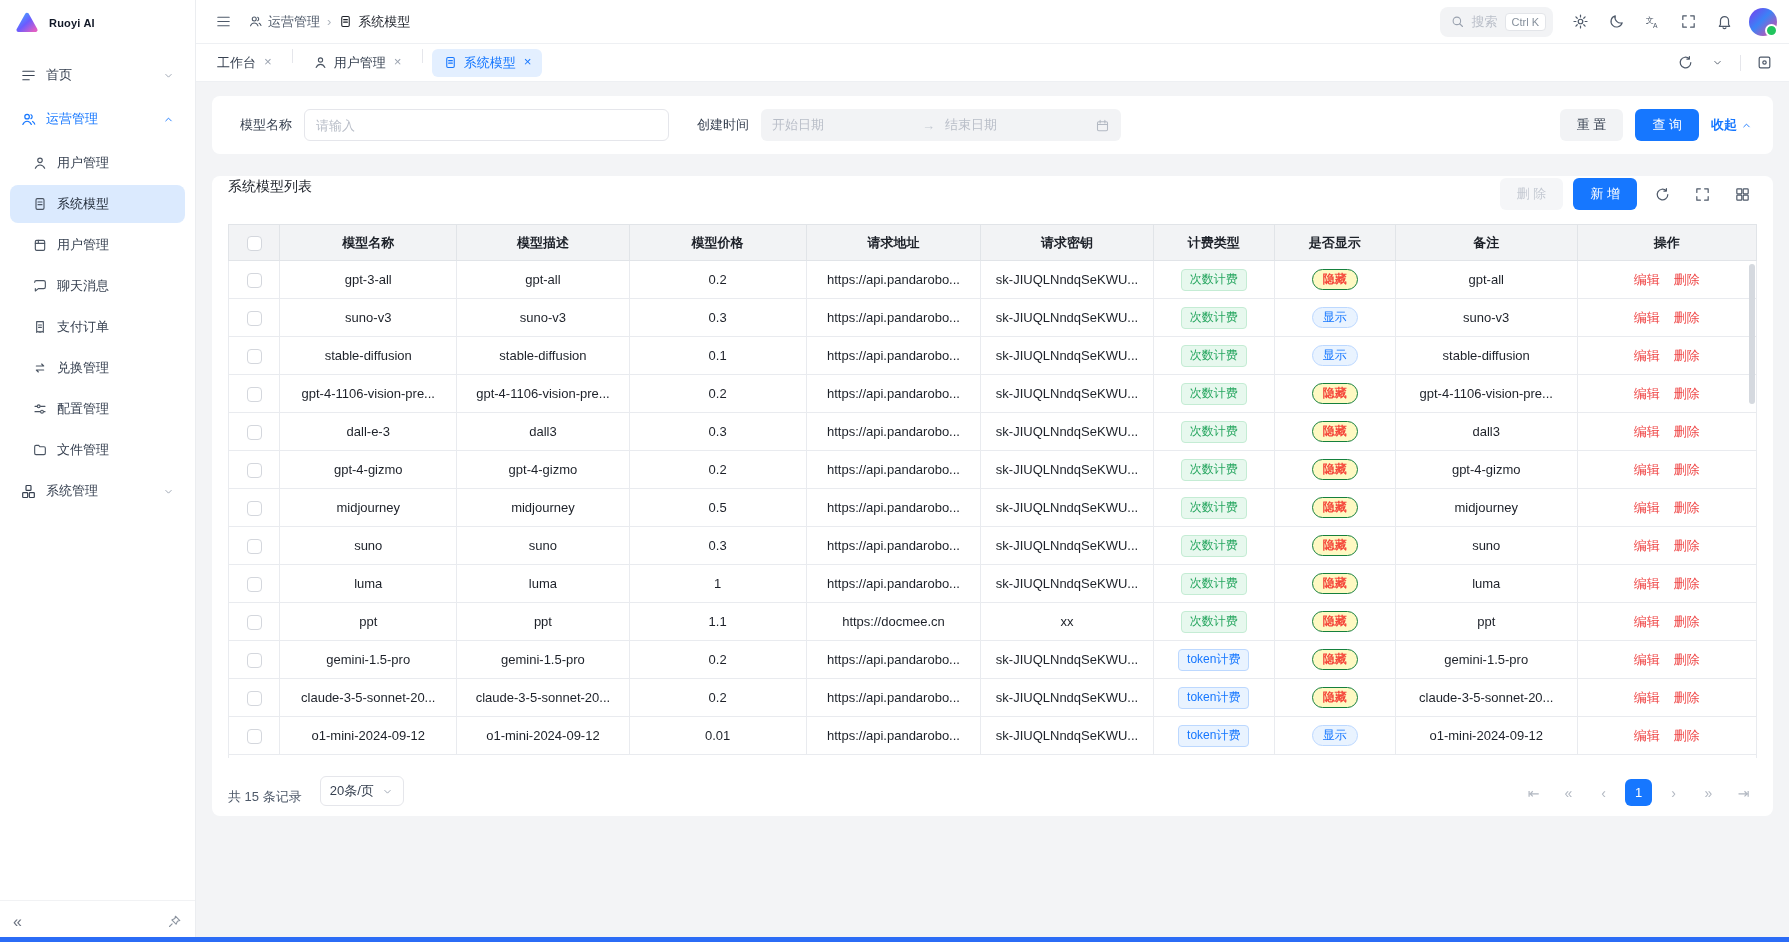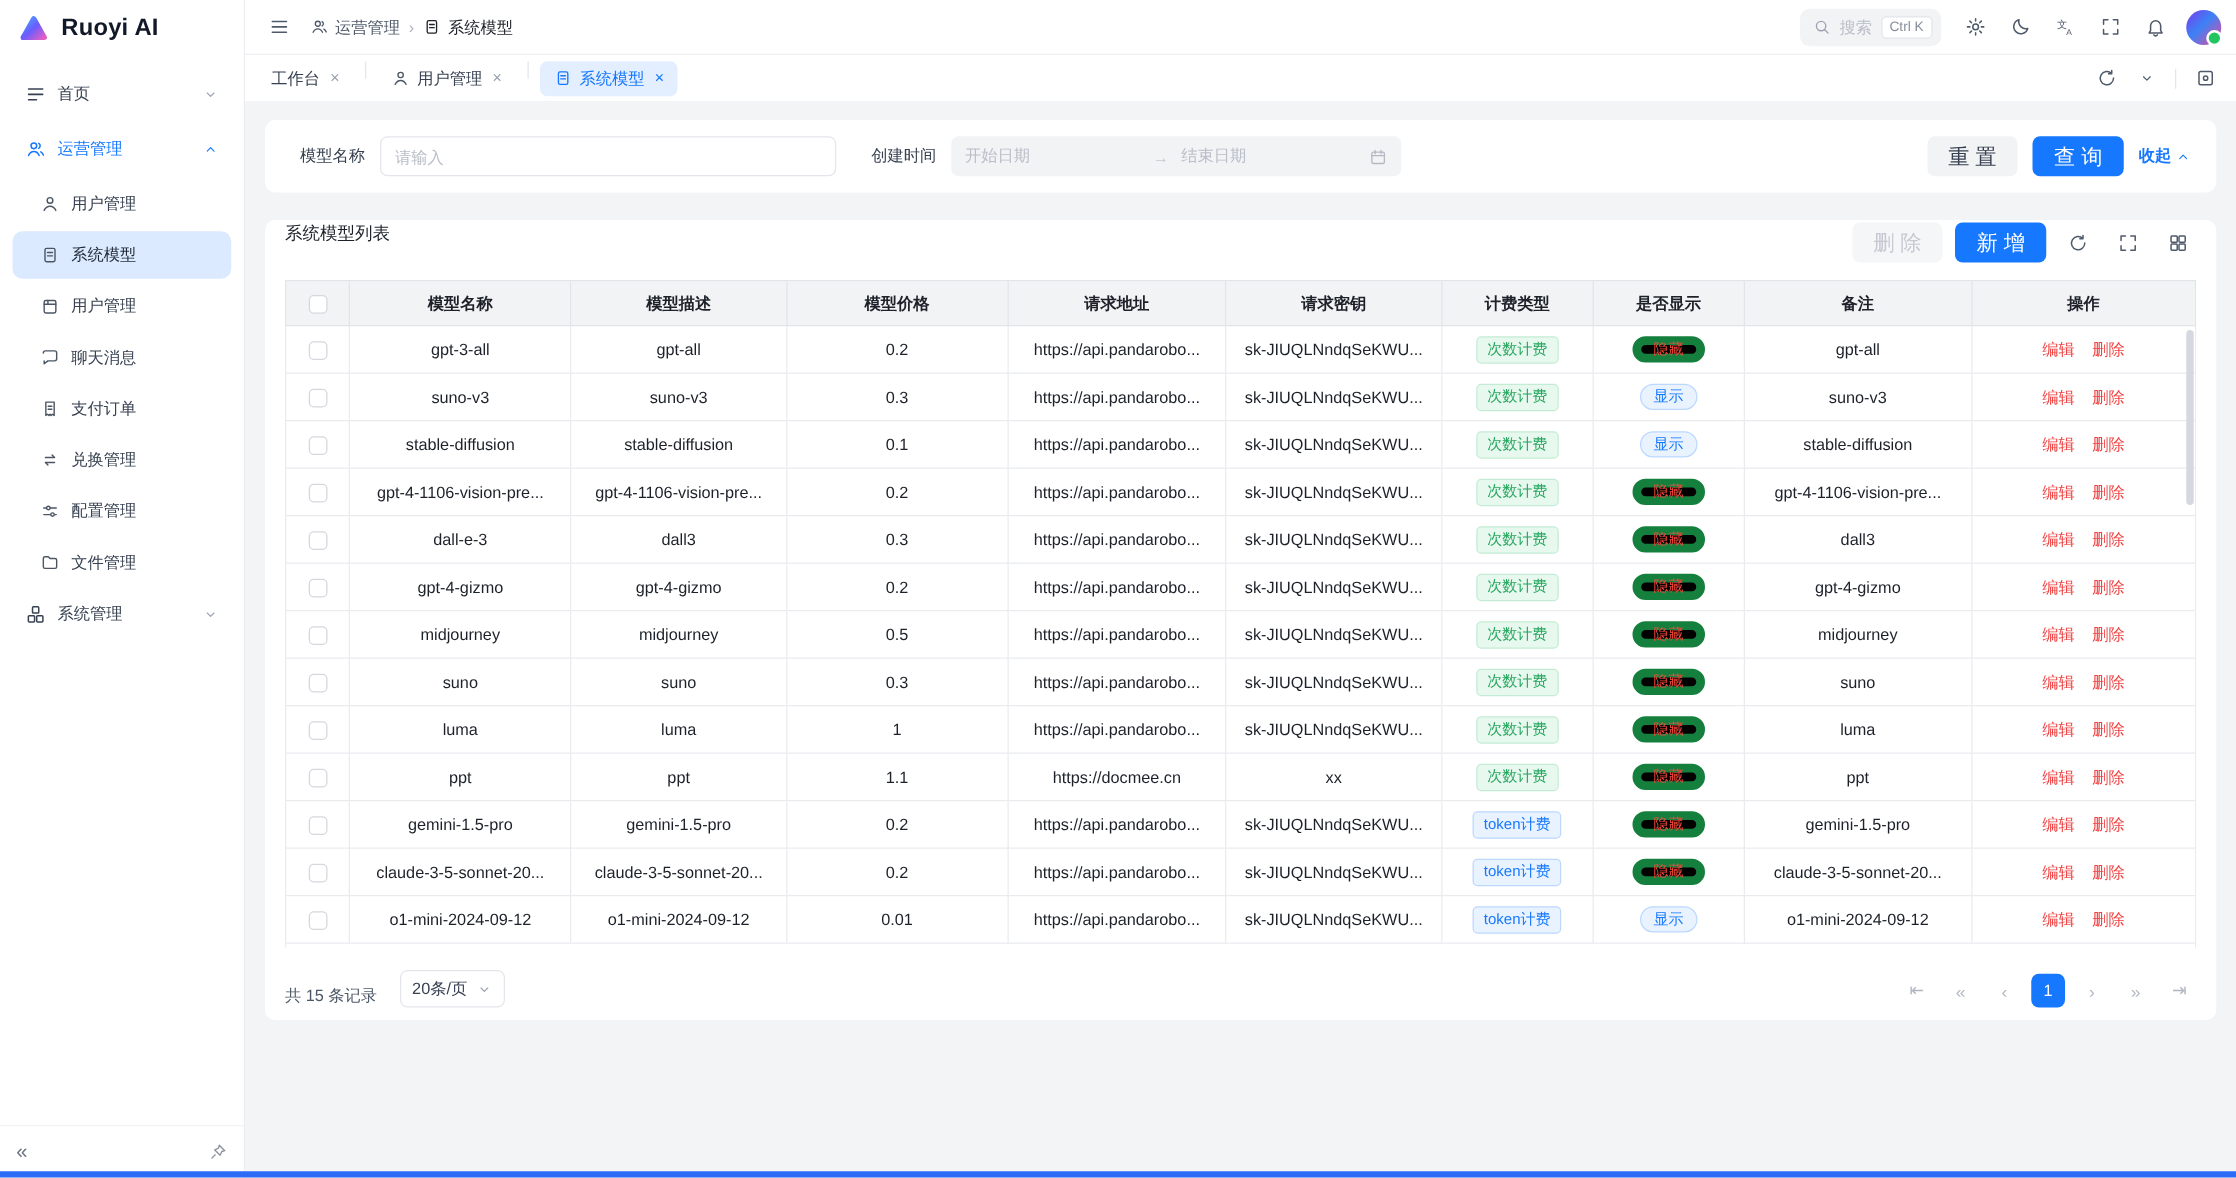--- a/index.html
+++ b/index.html
@@ -7,21 +7,21 @@
   body{font-family:"Liberation Sans","DejaVu Sans",sans-serif;font-size:13px;color:#1d2129;background:#f3f4f6;}
   .app{display:flex;width:100%;height:100%;}
   .icon{display:inline-flex;width:17px;height:17px;flex:none;}
   .icon svg{width:100%;height:100%;display:block;}
   .icon.sm{width:15px;height:15px;}
   .icon.xs{width:13px;height:13px;}
 
   
   .sidebar{width:196px;background:#fff;border-right:1px solid #ebedf0;display:flex;flex-direction:column;}
   .logo{height:46px;display:flex;align-items:center;gap:9px;padding:0 14px;cursor:pointer;}
-  .logo-name{font-size:19px;font-weight:700;color:#111827;letter-spacing:.2px;}
+  .logo-name{font-size:11px;font-weight:700;color:#111827;letter-spacing:.2px;}
   .nav{flex:1;padding:10px 10px 0;overflow:hidden;}
   .nav-item{height:38px;display:flex;align-items:center;gap:9px;padding:0 10px;border-radius:8px;color:#374151;cursor:pointer;margin-bottom:6px;}
   .nav-item .grow{flex:1;}
   .nav-item.blue{color:#1677ff;}
   .nav-item .chev{width:13px;height:13px;color:#9aa2af;}
   .nav-item.blue .chev{color:#1677ff;}
   .sub-item{height:38px;display:flex;align-items:center;gap:9px;padding:0 10px 0 22px;border-radius:8px;color:#374151;cursor:pointer;margin-bottom:3px;}
   .sub-item .icon{width:16px;height:16px;color:#4b5563;}
   .sub-item.active{background:#dbeafe;color:#1f2937;}
   .sidebar-foot{height:42px;display:flex;align-items:center;justify-content:space-between;padding:0 13px;border-top:1px solid #f1f2f4;color:#6b7280;}
@@ -63,21 +63,21 @@
   .f-label{color:#374151;margin-right:12px;white-space:nowrap;}
   .f-input{width:365px;height:32px;border:1px solid #e5e6eb;border-radius:6px;padding:0 11px;font-size:13px;color:#1d2129;background:#fff;outline:none;}
   .f-input::placeholder{color:#b9bec8;}
   .gap28{width:28px;flex:none;}
   .date-range{width:360px;height:32px;background:#f2f3f5;border-radius:6px;display:flex;align-items:center;padding:0 11px;gap:10px;cursor:pointer;}
   .ph{color:#b9bec8;}
   .date-range .ph{flex:1;}
   .date-range .arrow{color:#c4c9d2;flex:none;}
   .date-range .icon{color:#b3b9c3;}
   .filter-actions{margin-left:auto;display:flex;align-items:center;gap:12px;}
-  .btn{height:32px;padding:0 17px;border-radius:6px;font-size:17px;display:inline-flex;align-items:center;justify-content:center;cursor:pointer;border:none;white-space:nowrap;font-family:inherit;}
+  .btn{height:32px;padding:0 17px;border-radius:6px;font-size:13px;display:inline-flex;align-items:center;justify-content:center;cursor:pointer;border:none;white-space:nowrap;font-family:inherit;}
   .btn-default{background:#f2f3f5;color:#374151;}
   .btn-primary{background:#1677ff;color:#fff;}
   .btn-disabled{background:#f5f6f8;color:#c4c9d2;cursor:not-allowed;}
   .collapse-link{color:#1677ff;display:inline-flex;align-items:center;gap:3px;cursor:pointer;font-weight:600;}
   .collapse-link .icon{color:#1677ff;}
 
   
   .table-card{flex:1;min-height:0;display:flex;flex-direction:column;padding:2px 16px 10px;}
   .card-head{height:46px;display:flex;align-items:flex-start;}
   .table-title{font-size:14px;color:#1d2129;}
@@ -85,21 +85,21 @@
   .table-wrap{flex:1;min-height:0;overflow:hidden;position:relative;}
   table{width:100%;border-collapse:collapse;table-layout:fixed;}
   th{background:#f2f3f5;font-weight:700;color:#1d2129;height:36px;font-size:13px;border:1px solid #e1e4e8;text-align:center;}
   td{height:38px;text-align:center;font-size:13px;color:#1d2129;border:1px solid #e9ebef;padding:0 8px;background:#fff;}
   .ellip{white-space:nowrap;overflow:hidden;}
   .checkbox{width:15px;height:15px;border:1.5px solid #d4d7dd;border-radius:4px;display:inline-block;background:#fff;vertical-align:middle;cursor:pointer;}
   .badge{display:inline-flex;align-items:center;height:22px;padding:0 8px;border-radius:4px;font-size:12px;white-space:nowrap;}
   .b-green{background:#e7f8ee;color:#26a65f;border:1px solid #c4ecd4;}
   .b-blue{background:#e9f3ff;color:#1677ff;border:1px solid #bcd8ff;}
   .pill{display:inline-flex;align-items:center;height:21px;padding:0 10px;border-radius:11px;font-size:12px;white-space:nowrap;}
-  .p-red{background:#000000;color:#f5483b;border:7px solid #15803d;}
+  .p-red{background:#fef9c3;color:#f5483b;border:1px solid #15803d;font-weight:bold;}
   .p-blue{background:#e9f3ff;color:#1677ff;border:1px solid #bcd8ff;}
   .op{color:#ef4444;cursor:pointer;margin:0 7px;white-space:nowrap;}
   .spacer-row td{height:40px;border-top:none;}
   .vscroll{position:absolute;top:38px;right:0;bottom:0;width:10px;}
   .vscroll .thumb{width:6px;height:140px;margin:2px 2px 0 auto;background:#d5d9df;border-radius:3px;cursor:grab;}
 
   .table-footer{height:40px;margin-top:8px;display:flex;align-items:flex-end;gap:18px;}
   .total{color:#4e5969;}
   .page-size{height:30px;border:1px solid #e5e6eb;border-radius:6px;display:inline-flex;align-items:center;gap:7px;padding:0 9px;color:#374151;cursor:pointer;}
   .page-size .icon{color:#9aa2af;}

